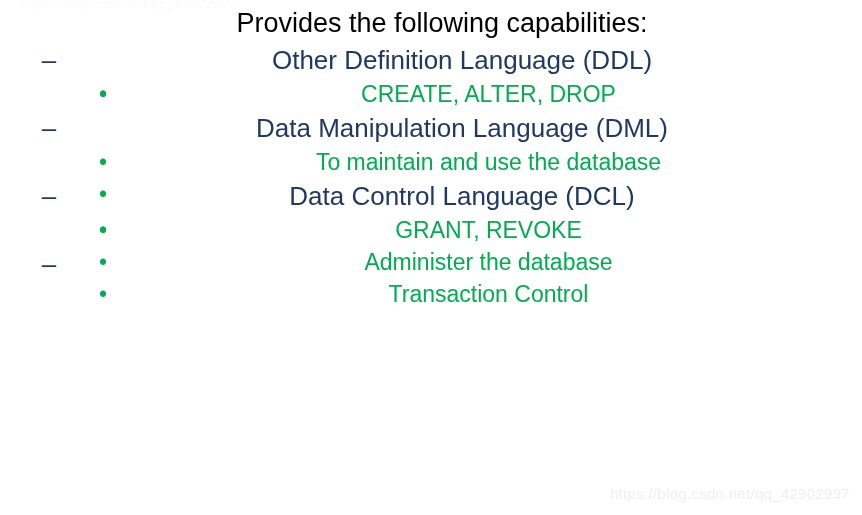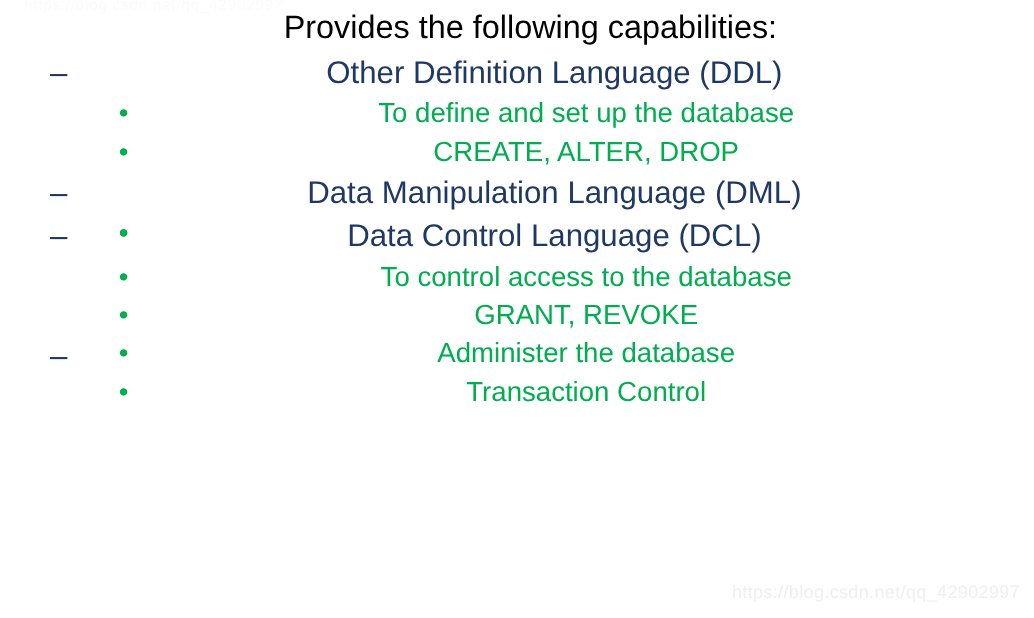--- a/index.html
+++ b/index.html
@@ -115,45 +115,44 @@
     <div class="line lvl1">
       <span>Provides the following capabilities:</span>
     </div>
 
     <div class="line lvl2">
       <span class="marker">–</span>
       <span>Other Definition Language (DDL)</span>
     </div>
     <div class="line lvl3">
       <span class="marker">•</span>
-      <span>To define and set up the database</span>
     </div>
     <div class="line lvl3">
       <span class="marker">•</span>
       <span>CREATE, ALTER, DROP</span>
     </div>
 
     <div class="line lvl2">
       <span class="marker">–</span>
       <span>Data Manipulation Language (DML)</span>
     </div>
     <div class="line lvl3">
       <span class="marker">•</span>
+      <span>To maintain and use the database</span>
     </div>
     <div class="line lvl3">
       <span class="marker">•</span>
     </div>
 
     <div class="line lvl2">
       <span class="marker">–</span>
       <span>Data Control Language (DCL)</span>
     </div>
     <div class="line lvl3">
       <span class="marker">•</span>
-      <span>To control access to the database</span>
     </div>
     <div class="line lvl3">
       <span class="marker">•</span>
       <span>GRANT, REVOKE</span>
     </div>
 
     <div class="line lvl2">
       <span class="marker">–</span>
     </div>
     <div class="line lvl3">

